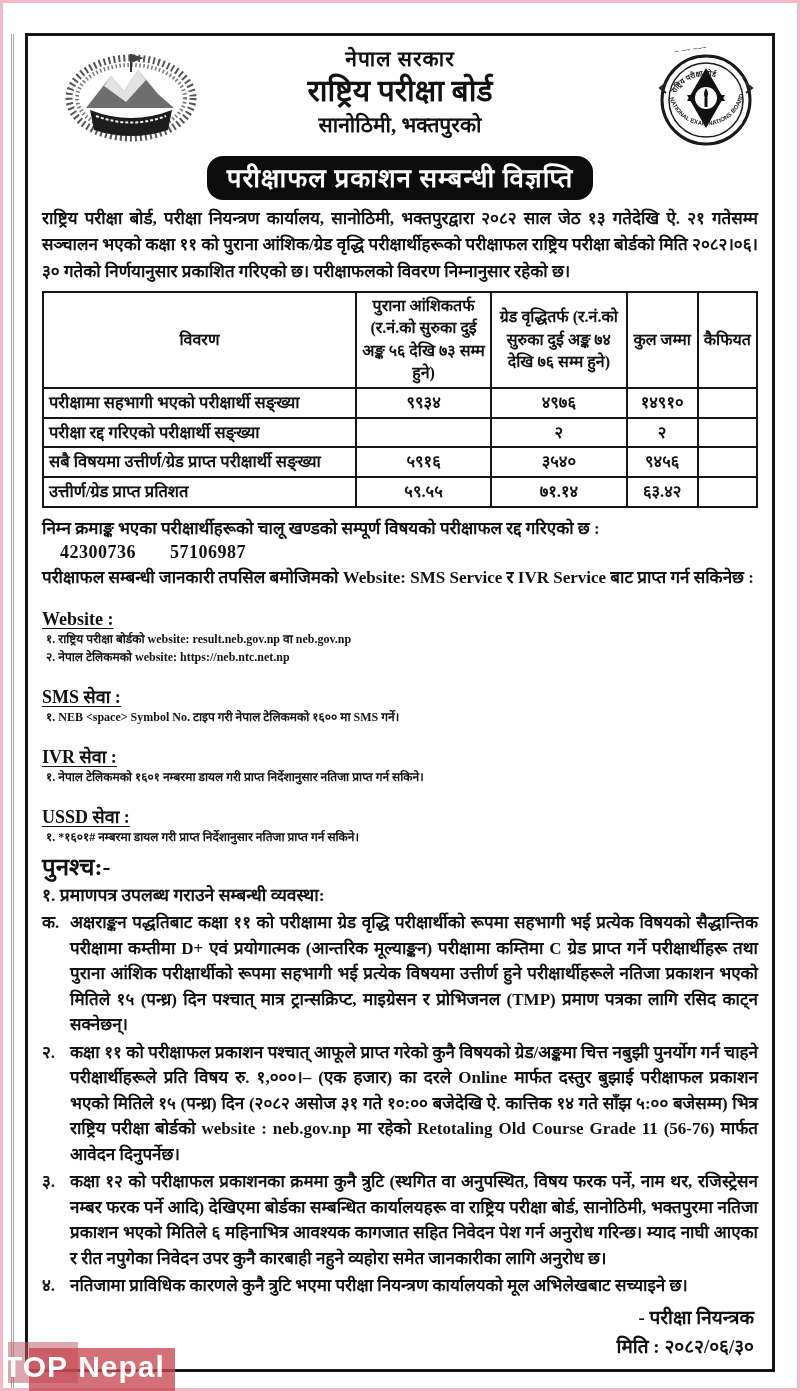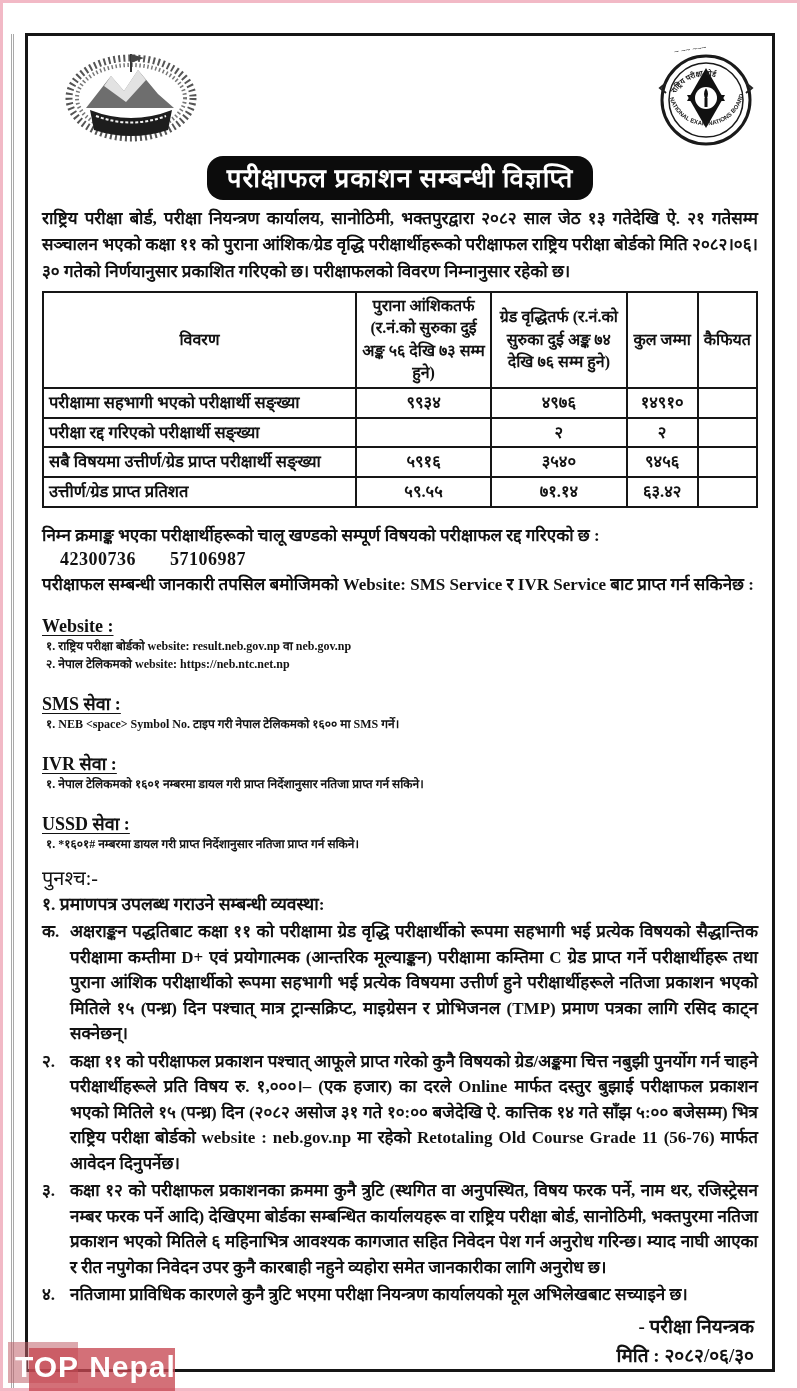--- a/index.html
+++ b/index.html
@@ -37,41 +37,41 @@
 
   
   table.results { width:100%; border-collapse:collapse; margin:6px 0 6px 0; }
   table.results th, table.results td { border:2px solid #161616; padding:2px 5px; }
   table.results th { font-size:16px; font-weight:bold; text-align:center; line-height:1.4; vertical-align:middle; }
   table.results td { font-size:16.5px; font-weight:600; line-height:1.45; height:18px; }
   td.lbl { text-align:left; }
   td.val { text-align:center; font-size:17px; }
   .c-desc { width:44%; } .c-old { width:19%; } .c-grade { width:19%; } .c-total { width:10%; } .c-rem { width:8%; }
 
-  .roll-line { font-size:17px; font-weight:600; line-height:1.5; margin-top:15px; }
+  .roll-line { font-size:17px; font-weight:600; line-height:1.5; margin-top:8px; }
   .roll-numbers { font-family:"Liberation Serif",serif; font-weight:bold; font-size:18px; padding-left:18px; letter-spacing:0.5px; }
   .roll-numbers span { margin-right:34px; }
 
   .svc-heading { font-size:18px; font-weight:bold; margin-top:18px; }
   .svc-heading .ul { text-decoration:underline; text-underline-offset:3px; }
   .svc-item { font-size:12px; font-weight:600; line-height:1.5; padding-left:4px; }
 
-  .ps-heading { font-size:20px; font-weight:normal; margin-top:11px; }
+  .ps-heading { font-size:24px; font-weight:bold; margin-top:3px; }
   .ps-title { font-size:17.5px; font-weight:bold; line-height:1.5; }
   .ps-item { display:flex; font-size:17px; line-height:1.5; margin-top:2px; }
   .ps-item .marker { flex:0 0 28px; font-weight:600; }
   .ps-item .ps-text { flex:1; text-align:justify; font-weight:600; }
 
   .signature { text-align:right; font-weight:bold; font-size:19px; line-height:1.55; margin-top:4px; padding-right:4px; }
 
   
   .watermark { position:absolute; left:0; bottom:0; width:190px; height:52px; z-index:7; pointer-events:none; }
   .wm-rect1 { position:absolute; left:8px; bottom:8px; width:70px; height:41px; background:rgba(192,96,106,0.55); }
   .wm-rect2 { position:absolute; left:29px; bottom:0px; width:146px; height:43px; background:rgba(199,72,82,0.78); }
-  .wm-text { position:absolute; left:15px; bottom:7px; font-family:"Liberation Sans","DejaVu Sans",sans-serif;
+  .wm-text { position:absolute; left:4px; bottom:7px; font-family:"Liberation Sans","DejaVu Sans",sans-serif;
              font-weight:bold; font-size:30px; color:#ffffff; letter-spacing:1px; white-space:nowrap; }
   .wm-text span { margin-right:10px; }
 
   svg text { font-family:"Liberation Sans",sans-serif; }
 </style>
 </head>
 <body>
 
 <div class="page-edge"></div>
 <div class="scan-line"></div>
@@ -108,20 +108,25 @@
         <path d="M50 50 Q54 56 50 62 Q46 56 50 50 Z" fill="#111"></path>
         <rect x="48.5" y="60" width="3" height="9" fill="#111"></rect>
         <text font-size="7.5" font-weight="bold" fill="#1a1a1a">
           <textPath href="#arcTop" startOffset="8%">राष्ट्रिय परीक्षा बोर्ड</textPath>
         </text>
         <text font-size="6" font-weight="bold" fill="#1a1a1a">
           <textPath href="#arcBottom" startOffset="2%">NATIONAL EXAMINATIONS BOARD</textPath>
         </text>
       </svg>
     </div>
+    <div class="head-center">
+      <div class="gov-line">नेपाल सरकार</div>
+      <div class="org-name">राष्ट्रिय परीक्षा बोर्ड</div>
+      <div class="address">सानोठिमी, भक्तपुरको</div>
+    </div>
   </div>
 
   <div class="banner-wrap">
     <div class="banner">परीक्षाफल प्रकाशन सम्बन्धी विज्ञप्ति</div>
   </div>
 
   <div class="para">राष्ट्रिय परीक्षा बोर्ड, परीक्षा नियन्त्रण कार्यालय, सानोठिमी, भक्तपुरद्वारा २०८२ साल जेठ १३ गतेदेखि ऐ. २१ गतेसम्म सञ्चालन भएको कक्षा ११ को पुराना आंशिक/ग्रेड वृद्धि परीक्षार्थीहरूको परीक्षाफल राष्ट्रिय परीक्षा बोर्डको मिति २०८२।०६।३० गतेको निर्णयानुसार प्रकाशित गरिएको छ। परीक्षाफलको विवरण निम्नानुसार रहेको छ।</div>
 
   <table class="results">
     <colgroup>

